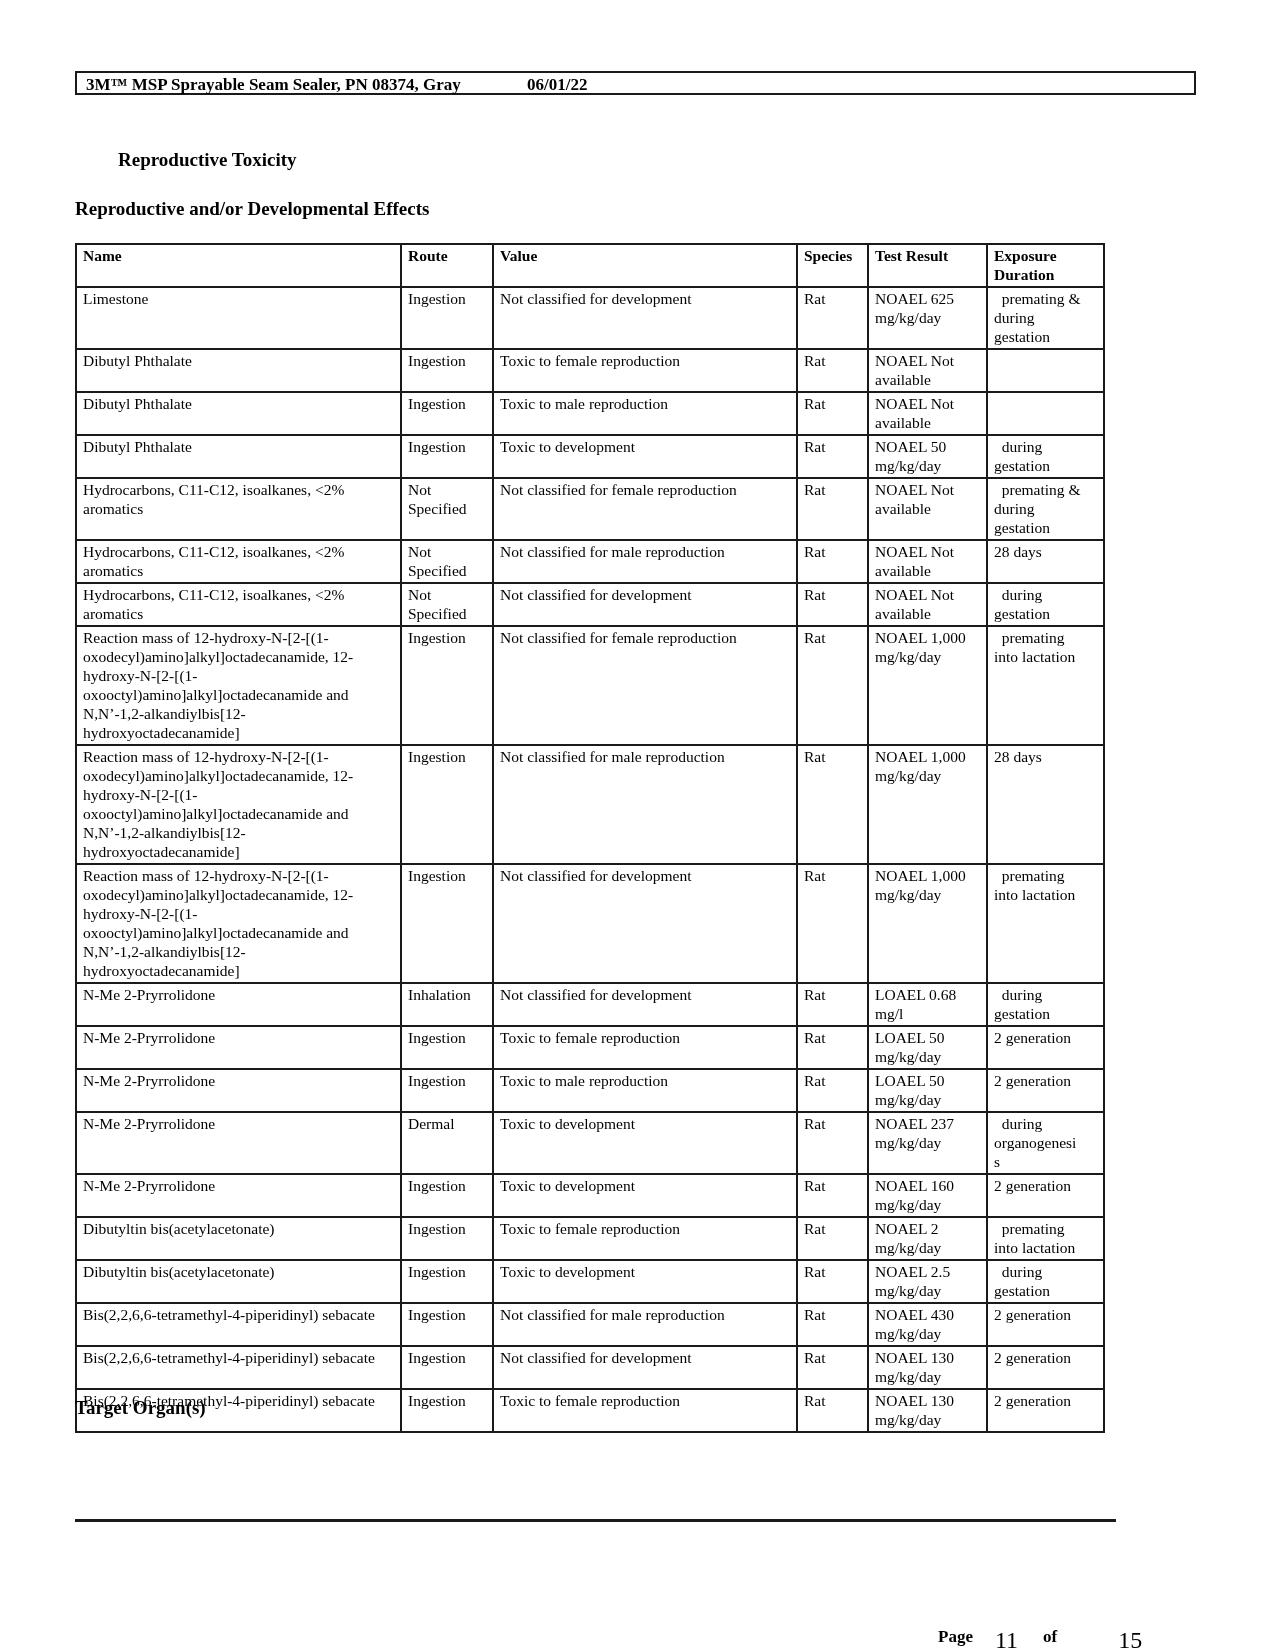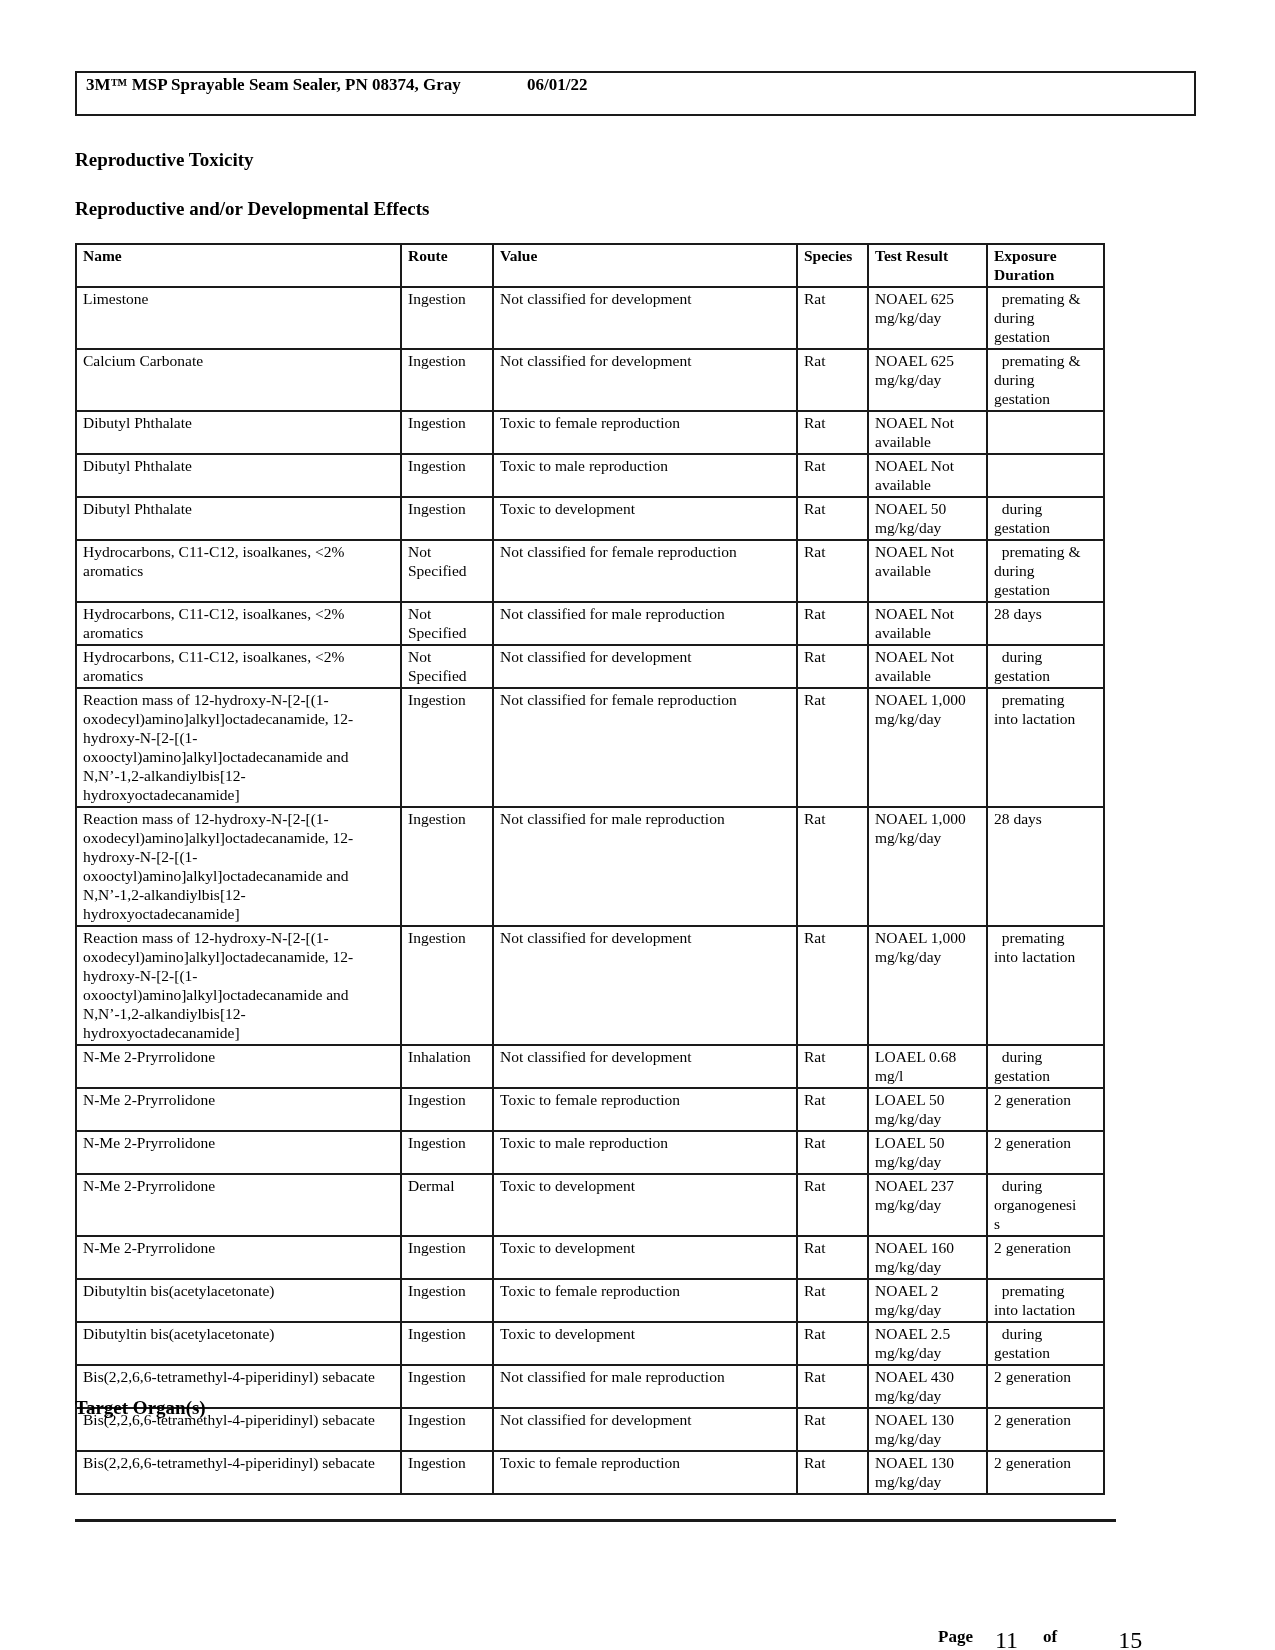--- a/index.html
+++ b/index.html
@@ -1,25 +1,25 @@
 <!DOCTYPE html>
 <html><head>
 <meta charset="utf-8">
 <style>
   html,body{margin:0;padding:0;background:#888;}
   .page{position:relative;width:1275px;height:1650px;background:#ffffff;margin:0 auto;
         font-family:"Liberation Serif","DejaVu Serif",serif;color:#000;}
-  .header-box{position:absolute;left:75px;top:71px;width:1121px;height:45px;
+  .header-box{position:absolute;left:75px;top:71px;width:1121px;height:24px;
         border:2px solid #1a1a1a;box-sizing:border-box;}
   .header-box .title{position:absolute;left:9px;top:1px;line-height:22px;
         font-weight:bold;font-size:17px;white-space:nowrap;}
   .header-box .date{position:absolute;left:450px;top:1px;line-height:22px;
         font-weight:bold;font-size:17px;}
   .h{position:absolute;left:75px;font-weight:bold;font-size:19px;line-height:20px;}
-  .sec1{top:150px;}
+  .sec1{top:150px;margin-left:43px;}
   .sec2{top:199px;}
   .sec3{top:1398px;}
   table.tox{position:absolute;left:75px;top:219px;width:1028px;
         border-collapse:collapse;table-layout:fixed;
         font-size:15.5px;margin-top:24px;}
   table.tox th,table.tox td{border:2px solid #1a1a1a;vertical-align:top;
         text-align:left;padding:1px 5px 2px 6px;line-height:19px;
         white-space:pre-line;overflow-wrap:break-word;font-weight:normal;}
   table.tox th{font-weight:bold;}
   .rule{position:absolute;left:75px;top:1519px;width:1041px;height:3px;background:#1a1a1a;}
@@ -69,31 +69,20 @@
       <td>Ingestion</td>
       <td>Not classified for development</td>
       <td>Rat</td>
       <td>NOAEL 625
 mg/kg/day</td>
       <td>&nbsp;&nbsp;premating &amp;
 during
 gestation</td>
     </tr>
         <tr>
-      <td>Calcium Carbonate</td>
-      <td>Ingestion</td>
-      <td>Not classified for development</td>
-      <td>Rat</td>
-      <td>NOAEL 625
-mg/kg/day</td>
-      <td>&nbsp;&nbsp;premating &amp;
-during
-gestation</td>
-    </tr>
-        <tr>
       <td>Dibutyl Phthalate</td>
       <td>Ingestion</td>
       <td>Toxic to female reproduction</td>
       <td>Rat</td>
       <td>NOAEL Not
 available</td>
       <td></td>
     </tr>
         <tr>
       <td>Dibutyl Phthalate</td>

